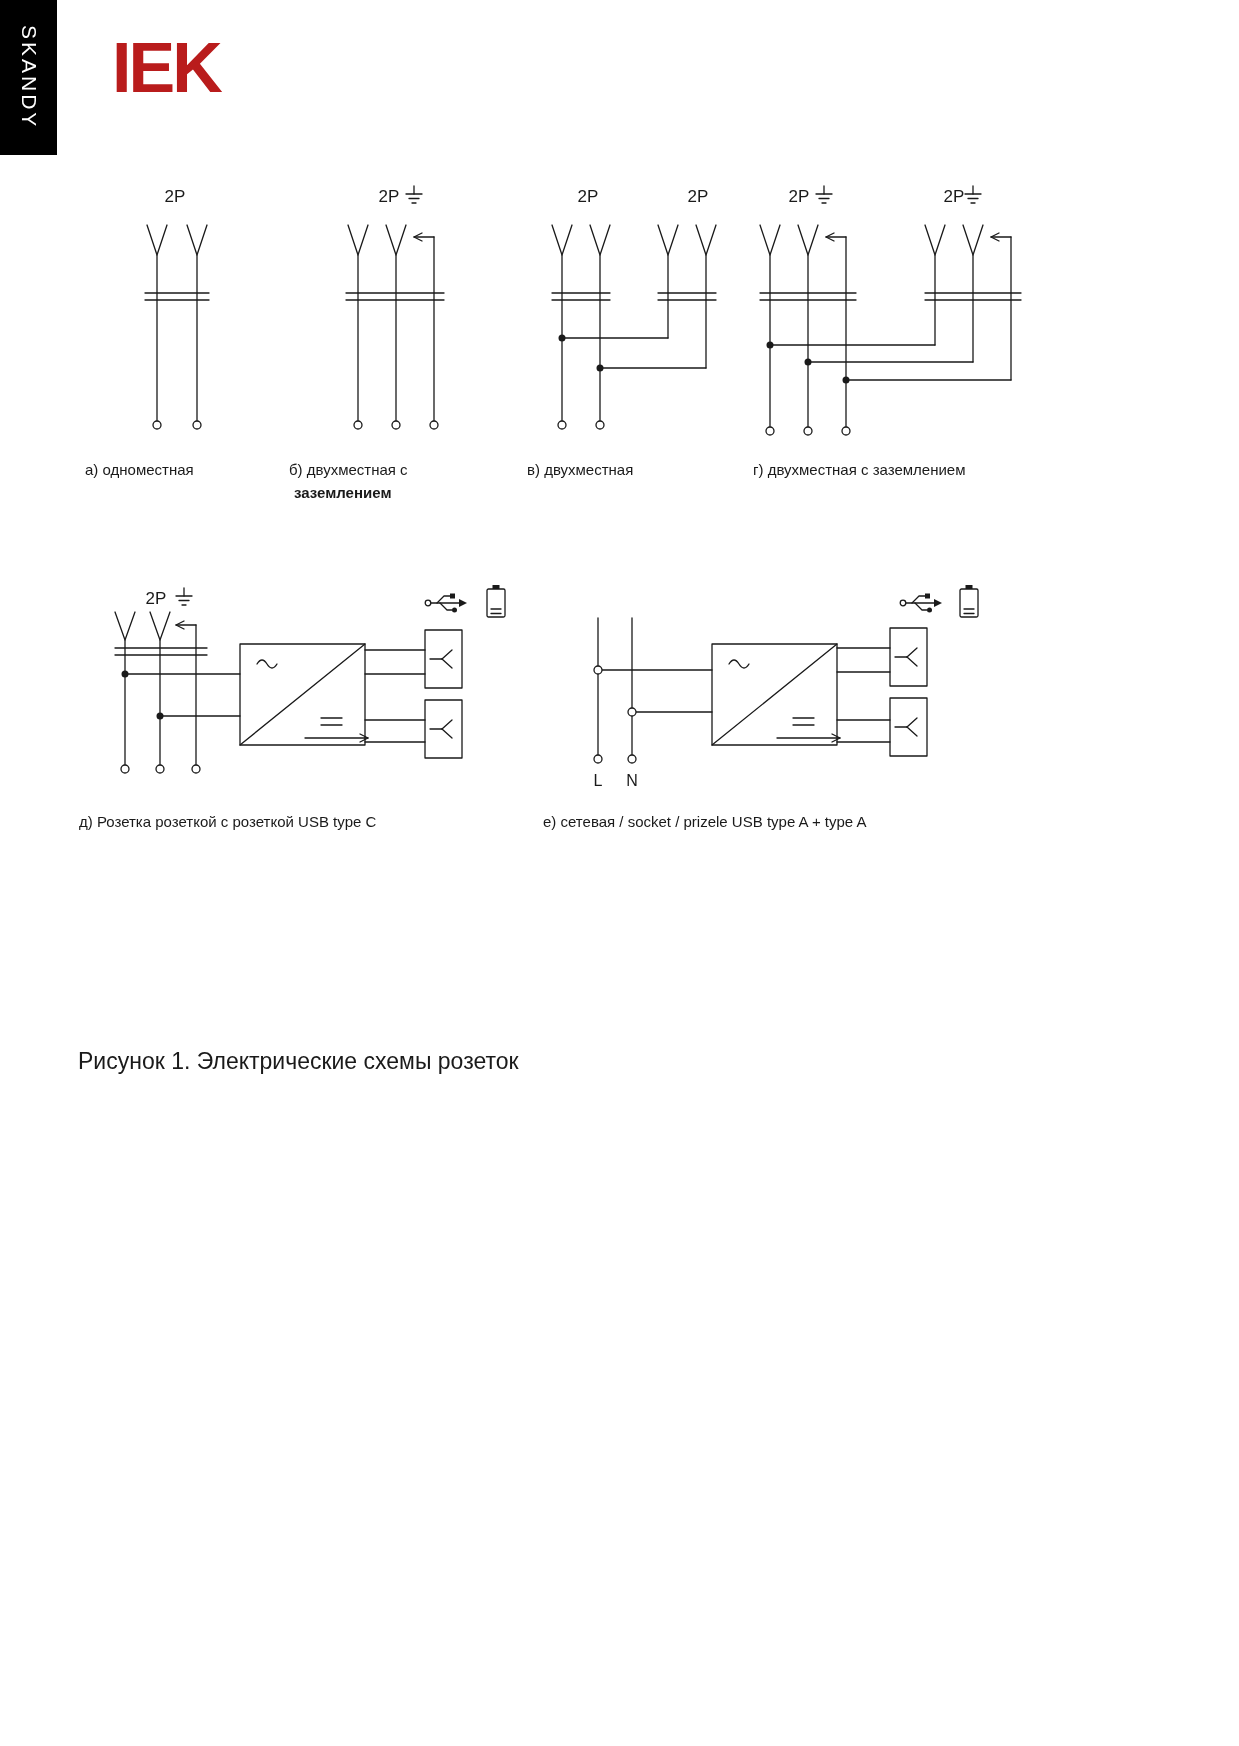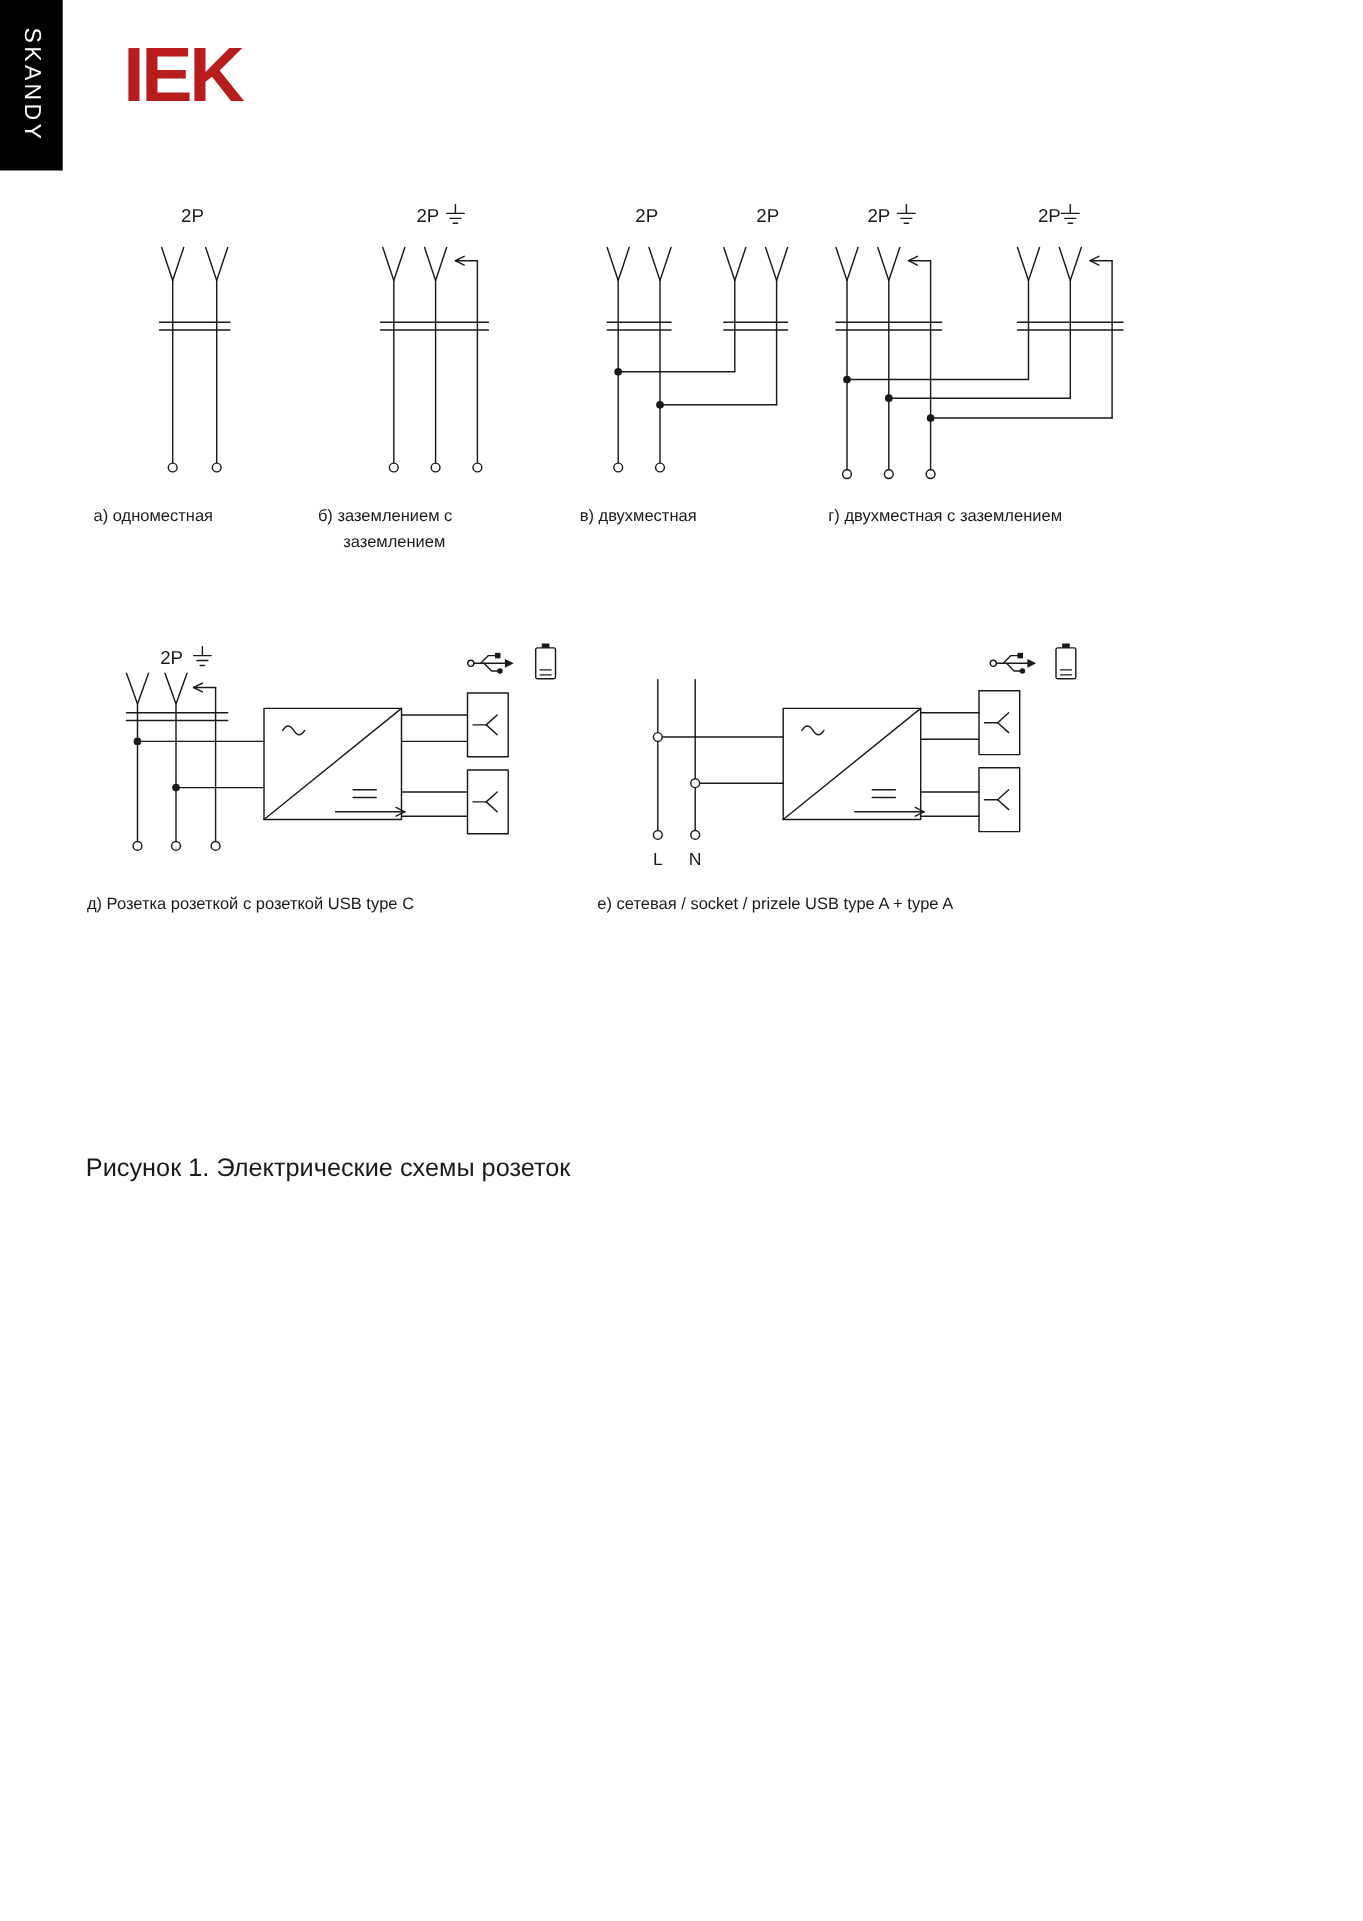--- a/index.html
+++ b/index.html
@@ -14,21 +14,21 @@
   }
   .brand-tab .vtext{
     writing-mode:vertical-rl;color:#fff;font-size:21px;letter-spacing:3px;
   }
   .logo{
     position:absolute;left:72px;top:28px;font-size:70px;font-weight:bold;
     letter-spacing:-3px;color:#b91c1c;margin-left:40px;
   }
   .caption{position:absolute;font-size:15px;line-height:23px;color:#1a1a1a;}
   .fig-caption{position:absolute;left:78px;top:1048px;font-size:23px;color:#1a1a1a;}
-  .cap-indent{margin-left:23px;}
+  .cap-indent{margin-left:5px;font-weight:bold;}
   svg.diag{position:absolute;overflow:visible;}
   .ln{stroke:#1a1a1a;stroke-width:1.3;fill:none;stroke-linecap:round;stroke-linejoin:round;}
   .term{fill:#fff;stroke:#1a1a1a;stroke-width:1.3;}
   .dot{fill:#1a1a1a;stroke:none;}
   .solid{fill:#1a1a1a;stroke:none;}
   svg text{font-family:"Liberation Sans",sans-serif;fill:#1a1a1a;}
   .dlabel{font-size:17px;}
   .tlabel{font-size:16px;}
 </style>
 </head>
@@ -310,21 +310,21 @@
       <path d="M4,24 H14" class="ln"></path>
         <path d="M4,28.5 H14" class="ln"></path>
     </g>
   </svg>
 
   <div class="caption" style="left:85px;top:458px;">
     <span>а) одноместная</span>
   </div>
 
   <div class="caption" style="left:289px;top:458px;">
-    <div>б) заземлением с</div>
+    <div>б) двухместная с</div>
     <div class="cap-indent">заземлением</div>
   </div>
 
   <div class="caption" style="left:527px;top:458px;">
     <span>в) двухместная</span>
   </div>
 
   <div class="caption" style="left:753px;top:458px;">
     <span>г) двухместная с заземлением</span>
   </div>

